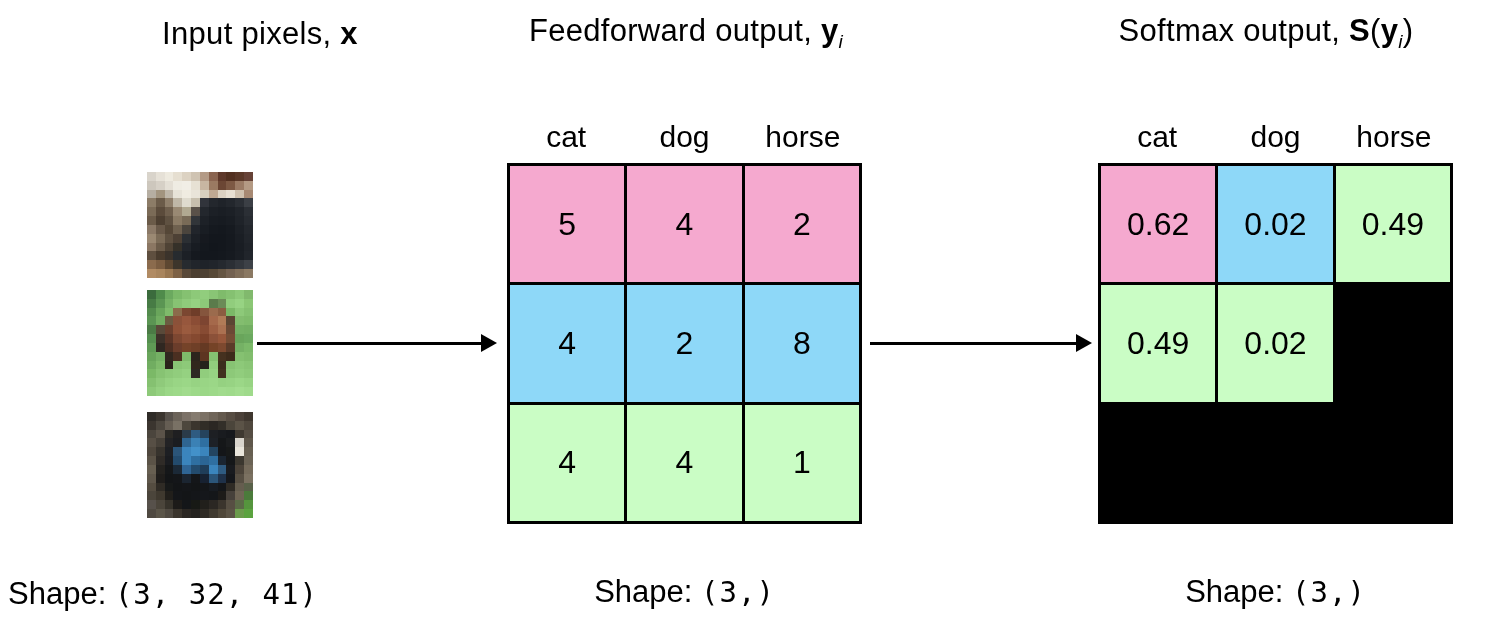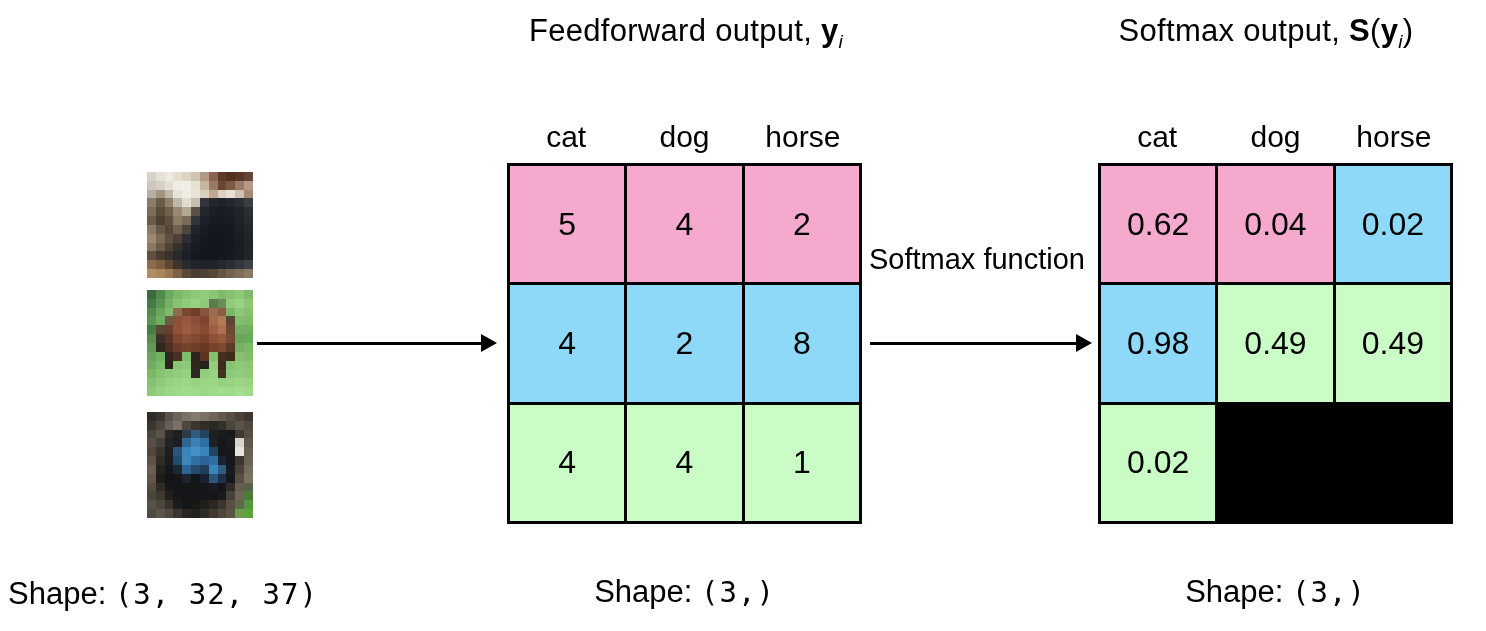--- a/index.html
+++ b/index.html
@@ -111,20 +111,21 @@
     font-family: "DejaVu Sans Mono", "Liberation Mono", monospace;
     font-size: 29px;
     letter-spacing: 1px;
   }
 </style>
 </head>
 <body>
 
 <div class="fig">
 
+  <div class="title t-input"><span>Input pixels, </span><b>x</b></div>
   <div class="title t-ff"><span>Feedforward output, </span><b>y</b><sub><i>i</i></sub></div>
   <div class="title t-sm"><span>Softmax output, </span><b>S</b><span>(</span><b>y</b><sub><i>i</i></sub><span>)</span></div>
 
   <div class="pixel-img img-cat">
       <div style="background: rgb(217, 212, 203);"></div>
       <div style="background: rgb(230, 225, 215);"></div>
       <div style="background: rgb(238, 234, 223);"></div>
       <div style="background: rgb(230, 223, 209);"></div>
       <div style="background: rgb(220, 210, 194);"></div>
       <div style="background: rgb(207, 195, 178);"></div>
@@ -558,21 +559,20 @@
       <div style="background: rgb(91, 83, 69);"></div>
       <div style="background: rgb(107, 155, 75);"></div>
       <div style="background: rgb(91, 163, 63);"></div>
     </div>
 
   <div class="arrow a-1">
     <div class="shaft"></div>
     <div class="head"></div>
   </div>
 
-  <div class="arrow-label al-2">Softmax function</div>
   <div class="arrow a-2">
     <div class="shaft"></div>
     <div class="head"></div>
   </div>
 
   <div class="hdr-row hr-ff">
     <div class="hdr">cat</div>
     <div class="hdr">dog</div>
     <div class="hdr">horse</div>
   </div>
@@ -590,31 +590,29 @@
   </div>
 
   <div class="hdr-row hr-sm">
     <div class="hdr">cat</div>
     <div class="hdr">dog</div>
     <div class="hdr">horse</div>
   </div>
 
   <div class="matrix m-sm">
     <div class="cell row-pink">0.62</div>
-    <div class="cell row-pink">0.04</div>
     <div class="cell row-blue">0.02</div>
-    <div class="cell row-blue">0.98</div>
     <div class="cell row-green">0.49</div>
     <div class="cell row-green">0.49</div>
     <div class="cell row-green">0.02</div>
   </div>
 
   <div class="shape sh-input">
     <span class="shape-word">Shape:</span>
-    <span class="shape-val">(3, 32, 37)</span>
+    <span class="shape-val">(3, 32, 41)</span>
   </div>
   <div class="shape sh-ff">
     <span class="shape-word">Shape:</span>
     <span class="shape-val">(3,)</span>
   </div>
   <div class="shape sh-sm">
     <span class="shape-word">Shape:</span>
     <span class="shape-val">(3,)</span>
   </div>
 

